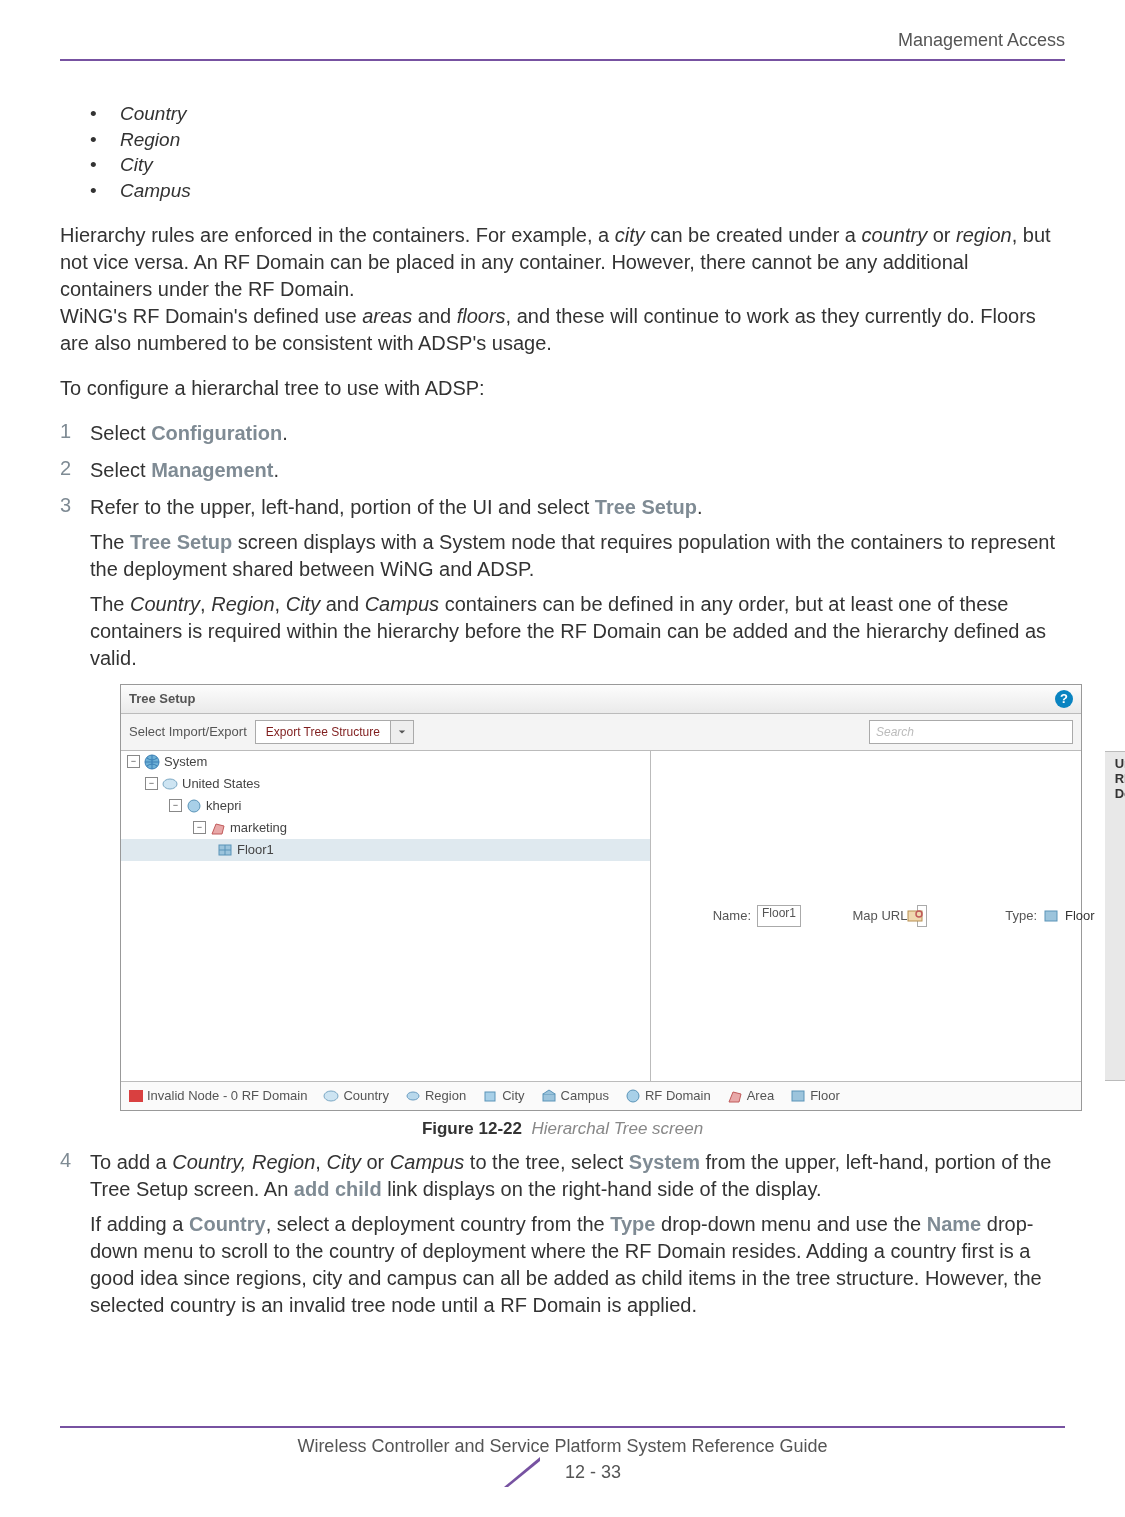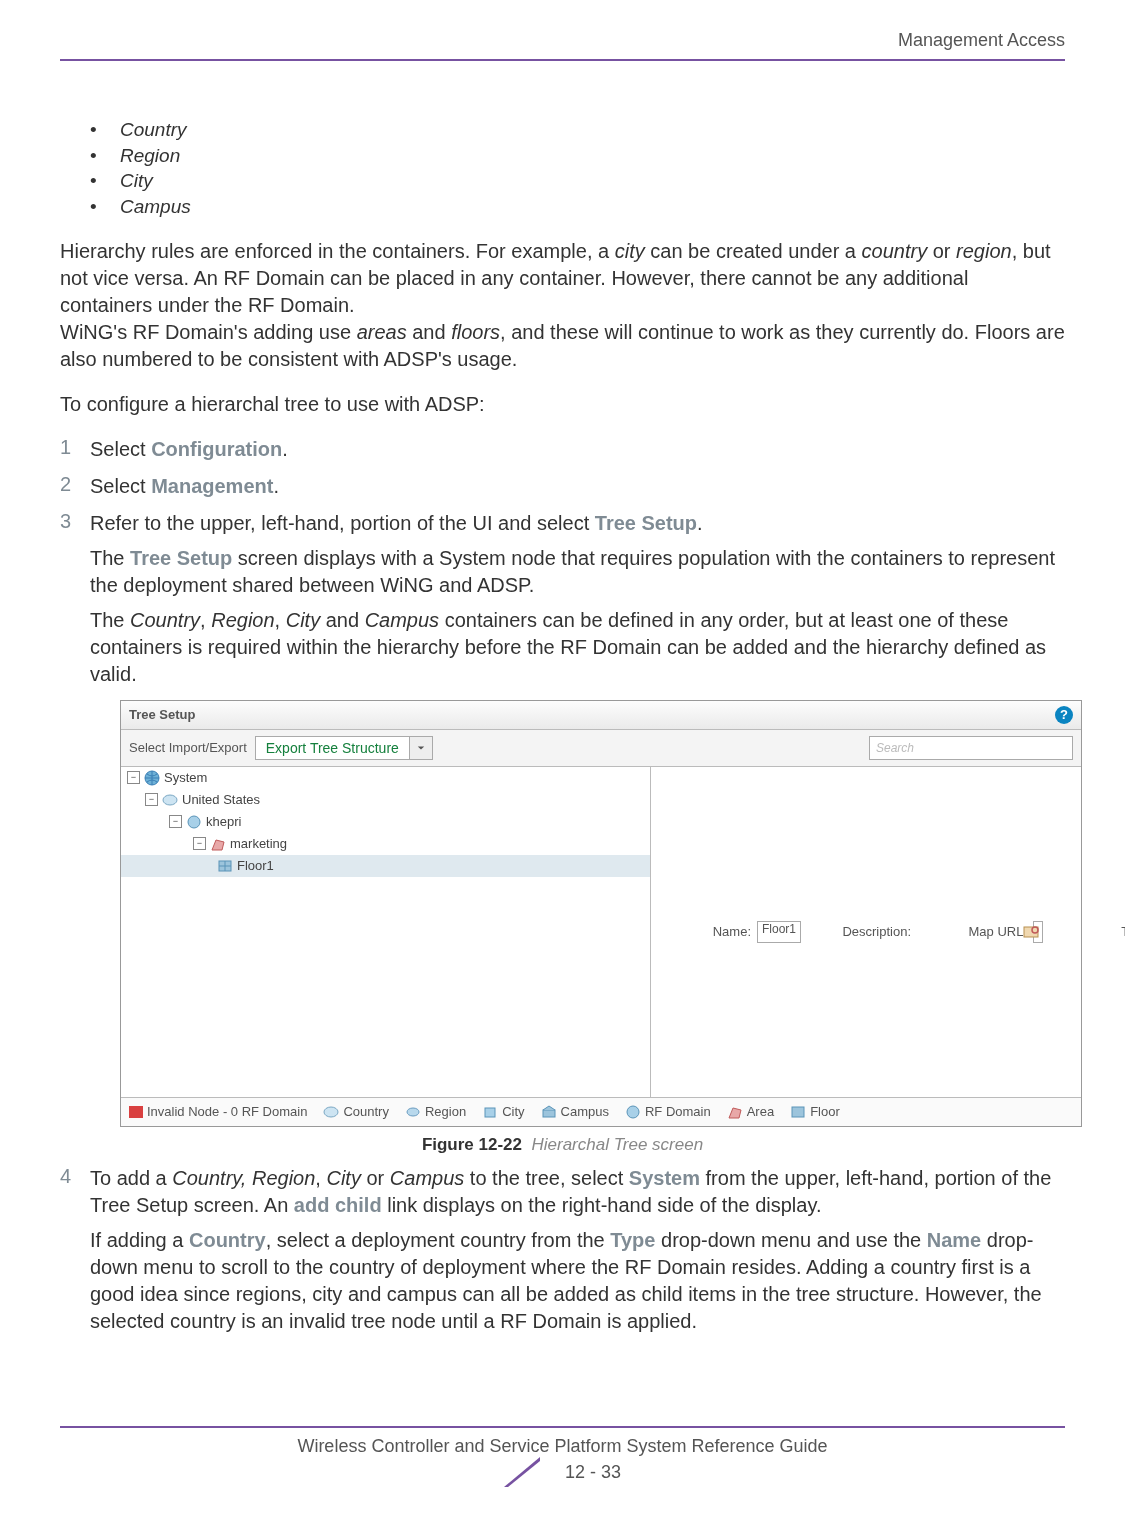--- a/index.html
+++ b/index.html
@@ -17,21 +17,21 @@
     position: relative;
     padding: 30px 60px 50px 60px;
     box-sizing: border-box;
   }
   .header-line {
     text-align: right;
     color: #555;
     font-size: 18px;
     padding-bottom: 8px;
     border-bottom: 2px solid #7752a1;
-    margin-bottom: 56px;
+    margin-bottom: 40px;
   }
   .bullets {
     margin: 0 0 18px 0;
     padding-left: 30px;
   }
   .bullets li {
     list-style: none;
     position: relative;
     padding-left: 30px;
     font-style: italic;
@@ -104,21 +104,21 @@
   .ss-toolbar {
     display:flex;justify-content:space-between;align-items:center;
     padding:6px 8px;border-bottom:1px solid #bbb;
     background:#f4f4f4;
   }
   .ss-toolbar-left {display:flex;align-items:center;gap:8px;color:#555;}
   .combo {
     display:flex;align-items:center;border:1px solid #aaa;background:#fff;
     height:22px;
   }
-  .combo-label{padding:0 10px;font-size:14px;color:#15803d;}
+  .combo-label{padding:0 10px;font-size:12px;color:#7f1d1d;}
   .combo-btn{width:22px;height:22px;border-left:1px solid #aaa;display:flex;align-items:center;justify-content:center;background:#eee;}
   .combo-btn svg{width:8px;height:8px;}
   .search-box {
     border:1px solid #aaa;height:22px;width:190px;padding:0 6px;
     color:#bbb;font-style:italic;font-size:12px;display:flex;align-items:center;
     background:#fff;
   }
   .ss-body{display:flex;height:330px;}
   .tree-pane{flex:1;border-right:1px solid #bbb;overflow:hidden;background:#fff;}
   .tree-node{display:flex;align-items:center;gap:4px;padding:3px 6px;font-size:13px;color:#444;}
@@ -169,21 +169,21 @@
 
   <ul class="bullets">
     <li>Country</li>
     <li>Region</li>
     <li>City</li>
     <li>Campus</li>
   </ul>
 
   <p class="para">
     <span>Hierarchy rules are enforced in the containers. For example, a </span><em class="it">city</em><span> can be created under a </span><em class="it">country</em><span> or </span><em class="it">region</em><span>, but not vice versa. An RF Domain can be placed in any container. However, there cannot be any additional containers under the RF Domain.</span><br>
-    <span>WiNG's RF Domain's adding use </span><em class="it">areas</em><span> and </span><em class="it">floors</em><span>, and these will continue to work as they currently do. Floors are also numbered to be consistent with ADSP's usage.</span>
+    <span>WiNG's RF Domain's defined use </span><em class="it">areas</em><span> and </span><em class="it">floors</em><span>, and these will continue to work as they currently do. Floors are also numbered to be consistent with ADSP's usage.</span>
   </p>
 
   <p class="para">To configure a hierarchal tree to use with ADSP:</p>
 
   <div class="step-row">
     <div class="step-num">1</div>
     <div class="step-body"><span>Select </span><span class="kw">Configuration</span><span>.</span></div>
   </div>
   <div class="step-row">
     <div class="step-num">2</div>
@@ -255,24 +255,20 @@
               <line x1="8" y1="3" x2="8" y2="13" stroke="#5a94b8"></line>
             </svg>
             <span>Floor1</span>
           </div>
       </div>
       <div class="right-pane">
         <div class="form-row">
             <label>Name:</label>
             <div class="tinput">Floor1</div>
           </div>
-        <div class="form-row">
-            <label>Description:</label>
-            <div style="flex:1"></div>
-          </div>
         <div class="form-row mapurl-row">
             <label>Map URL:</label>
             <div class="tinput"></div>
             <svg class="browse-icon" viewBox="0 0 16 16">
               <rect x="1" y="3" width="14" height="10" fill="#f0d8b0" stroke="#b89050"></rect>
               <circle cx="12" cy="6" r="3" fill="none" stroke="#c05a5a" stroke-width="1.5"></circle>
             </svg>
           </div>
         <div class="form-row">
             <label>Type:</label>

